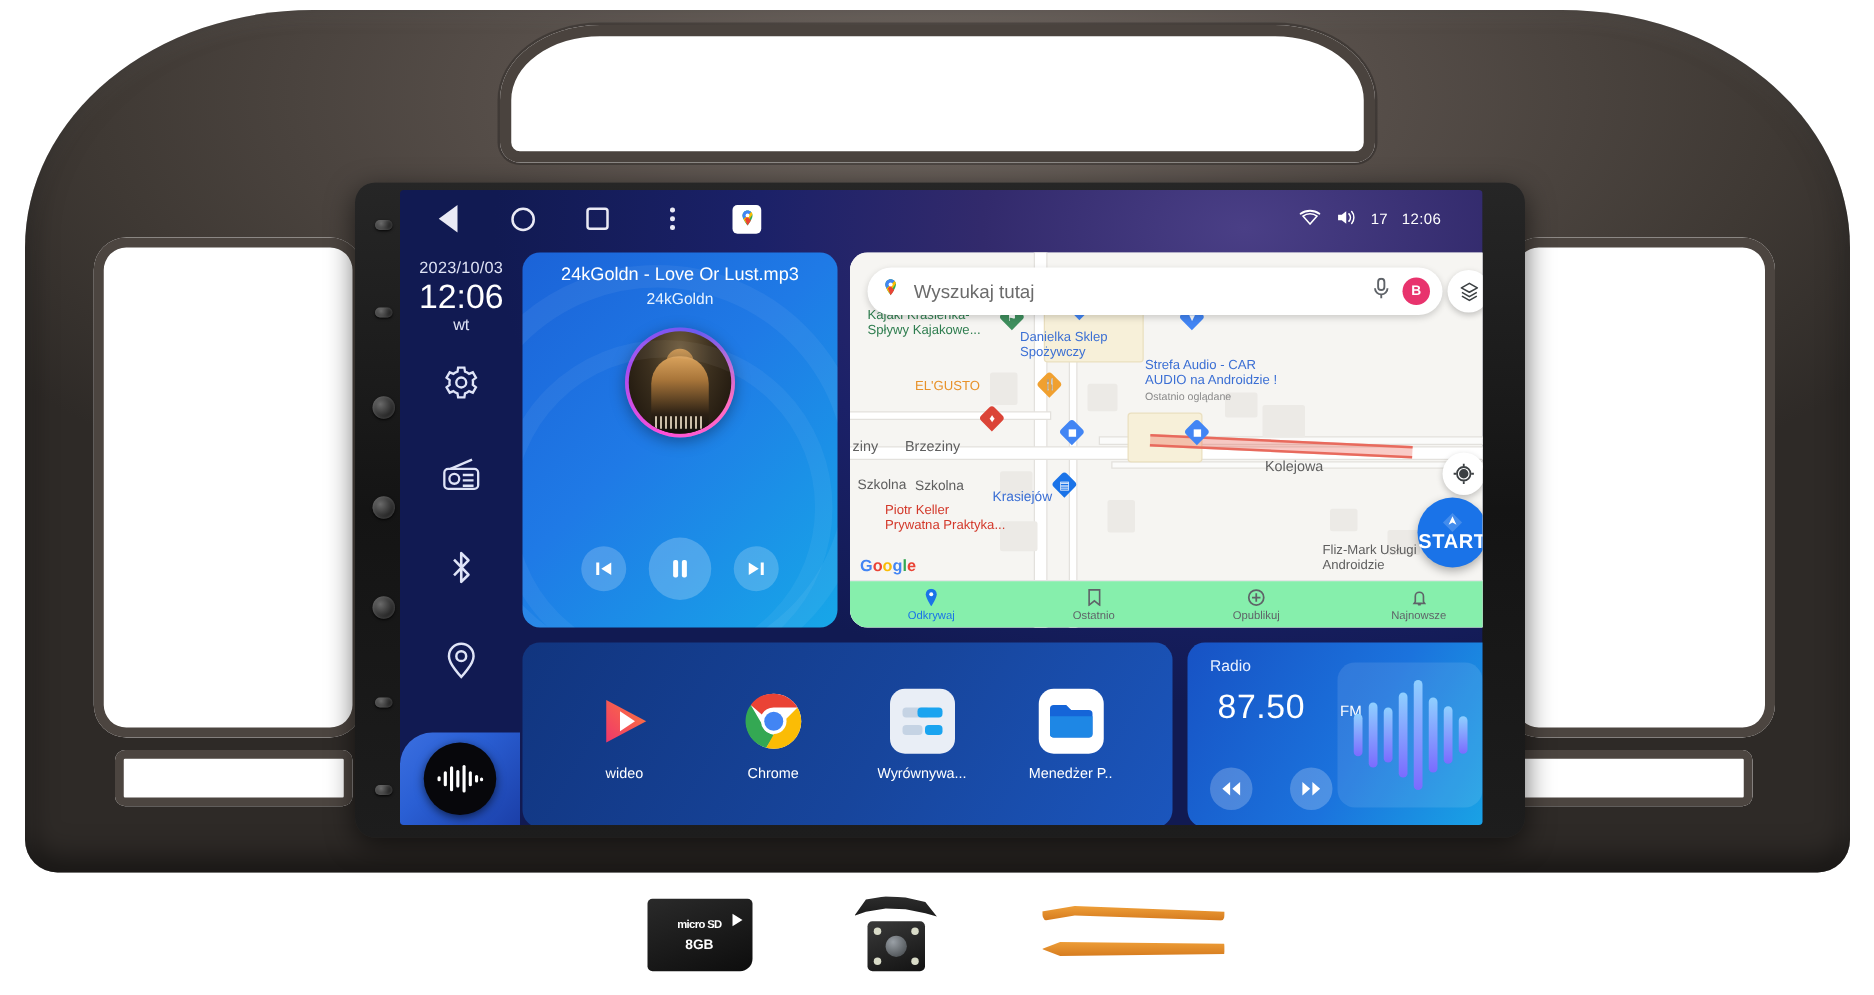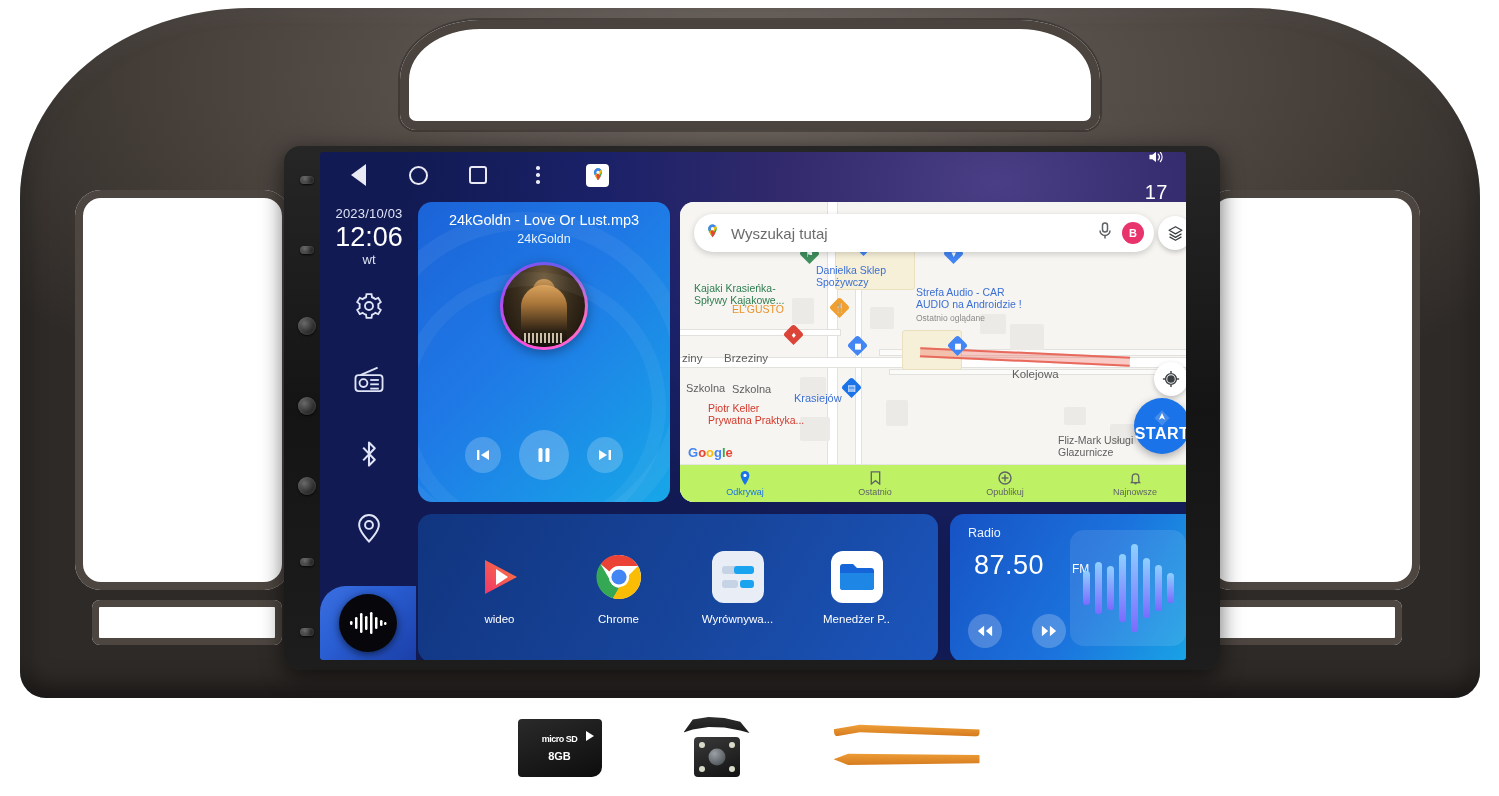--- a/index.html
+++ b/index.html
@@ -73,22 +73,22 @@
   .statusbar { position:absolute; left:0; top:0; width:100%; height: 46px; display:flex; align-items:center; }
   .nav-icons { display:flex; align-items:center; gap: 36px; padding-left: 26px; }
   .nav-ico { width: 24px; height: 24px; display:flex; align-items:center; justify-content:center; }
   .tri-back { width:0;height:0;border-top:11px solid transparent;border-bottom:11px solid transparent;border-right:15px solid #eaeaf5;}
   .circ-home { width: 19px; height: 19px; border: 2.6px solid #eaeaf5; border-radius:50%; }
   .sq-recent { width: 18px; height: 18px; border: 2.6px solid #eaeaf5; border-radius: 3px; }
   .dots3 { display:flex; flex-direction:column; gap: 3.2px; }
   .dots3 i { width: 3.6px; height: 3.6px; background:#eaeaf5; border-radius:50%; display:block; }
   .gmap-chip { width: 23px; height: 23px; background:#fff; border-radius:4px; display:flex;align-items:center;justify-content:center; }
 
-  .status-right { margin-left:auto; display:flex; align-items:center; gap: 11px; padding-right: 4px;
-                  color:#fff; font-size: 20px; letter-spacing:.3px;flex-direction:column; }
+  .status-right { margin-left:auto; display:flex; align-items:center; gap: 11px; padding-right: 33px;
+                  color:#fff; font-size: 12px; letter-spacing:.3px; }
 
   
   .rail { position:absolute; left: 0; top: 46px; width: 98px; height: 462px;
           display:flex; flex-direction:column; align-items:center; }
   .rail-date { color:#dfe3f5; font-size: 13px; margin-top: 8px; letter-spacing: .2px; }
   .rail-time { color:#ffffff; font-size: 27px; font-weight: 500; line-height: 1.05; margin-top: 2px;}
   .rail-day  { color:#dfe3f5; font-size: 13px; margin-top: 1px; }
   .rail-icons { margin-top: 22px; display:flex; flex-direction:column; gap: 40px; align-items:center; }
   .rail-ic { width: 34px; height: 34px; display:flex;align-items:center;justify-content:center; }
   .audio-badge { position:absolute; left: 0px; bottom: 0px; width: 96px; height: 74px;
@@ -158,39 +158,39 @@
   .layers-btn { position:absolute; right: 8px; top: 14px; width: 34px; height: 34px; border-radius:50%;
       background:#fff; display:flex;align-items:center;justify-content:center; box-shadow:0 2px 5px rgba(0,0,0,.22);}
   .locate-btn { position:absolute; right: 12px; top: 160px; width: 34px; height:34px; border-radius:50%;
       background:#fff; display:flex;align-items:center;justify-content:center; box-shadow:0 2px 5px rgba(0,0,0,.22);}
   .start-btn { position:absolute; right: 10px; bottom: 48px; width: 56px; height:56px; border-radius:50%;
       background:#1a73e8; color:#fff; display:flex;flex-direction:column;align-items:center;justify-content:center;
       box-shadow:0 3px 8px rgba(0,0,0,.3); }
   .start-txt { font-size: 16px; font-weight:bold; letter-spacing:.5px; margin-top:-2px;}
 
   .maplabel { position:absolute; font-size: 10.5px; line-height: 1.18; white-space:nowrap; }
-  .lbl-green { color:#2e7d4f;margin-top:36px; }
+  .lbl-green { color:#2e7d4f; }
   .lbl-blue  { color:#3b6fd4; }
   .lbl-red   { color:#d3392b; }
   .lbl-grey  { color:#5f5f5f; }
   .lbl-orange{ color:#e8922a; }
   .lbl-sub   { color:#8a8a8a; font-size: 8.5px; }
   .pin-b { position:absolute; width: 15px; height: 15px; border-radius: 3px 3px 3px 0;
            transform: rotate(-45deg); display:flex;align-items:center;justify-content:center;}
   .pin-b span{ transform: rotate(45deg); font-size: 9px; color:#fff;}
 
   .hilite-road { position:absolute; background: rgba(234,67,53,.28);
       border-top: 2px solid #e86a5d; border-bottom: 2px solid #e86a5d; }
 
   .google-wm { position:absolute; left: 8px; bottom: 42px; font-size: 13px; font-weight:500; }
   .google-wm b:nth-child(1){color:#4285F4} .google-wm b:nth-child(2){color:#EA4335}
   .google-wm b:nth-child(3){color:#FBBC05} .google-wm b:nth-child(4){color:#4285F4}
   .google-wm b:nth-child(5){color:#34A853} .google-wm b:nth-child(6){color:#EA4335}
 
-  .map-nav { position:absolute; left:0; bottom:0; width:100%; height: 38px; background:#bef264;
+  .map-nav { position:absolute; left:0; bottom:0; width:100%; height: 38px; background:#86efac;
       border-top:1px solid #e5e5e5; display:flex; }
   .map-nav-item { flex:1; display:flex; flex-direction:column; align-items:center; justify-content:center; gap:2px;}
   .map-nav-item span { font-size: 9px; color:#5f6368; }
   .map-nav-item.active span { color:#1a73e8; }
 
   
   .apps { left: 0; top: 312px; width: 520px; height: 148px;
           background: linear-gradient(120deg, #11357f 0%, #17459c 55%, #1b56bd 100%); }
   .apps-row { position:absolute; inset: 0; display:flex; align-items:center; justify-content:space-around; padding: 0 22px;}
   .app { width: 84px; display:flex; flex-direction:column; align-items:center; gap: 10px;}
@@ -457,21 +457,21 @@
           <div class="maplabel lbl-grey" style="left:44px; top:150px; font-size:11.5px;">Brzeziny</div>
           <div class="maplabel lbl-grey" style="left:2px; top:150px; font-size:11.5px;">ziny</div>
           <div class="maplabel lbl-grey" style="left:6px; top:180px; font-size:11px;">Szkolna</div>
           <div class="maplabel lbl-grey" style="left:52px; top:181px; font-size:11px;">Szkolna</div>
           <div class="maplabel lbl-grey" style="left:332px; top:166px; font-size:11.5px;">Kolejowa</div>
           <div class="maplabel lbl-blue" style="left:114px; top:190px; font-size:11px;">Krasiejów</div>
           <div class="maplabel lbl-red" style="left:28px; top:200px;">
             <span>Piotr Keller</span><br><span>Prywatna Praktyka...</span>
           </div>
           <div class="maplabel lbl-grey" style="left:378px; top:232px;">
-            <span>Fliz-Mark Usługi</span><br><span>Glazurnicze</span>
+            <span>Fliz-Mark Usługi</span><br><span>Androidzie</span>
           </div>
 
           <div class="google-wm">
             <b>G</b><b>o</b><b>o</b><b>g</b><b>l</b><b>e</b>
           </div>
         </div>
 
         <div class="searchbar">
           <span>
             <svg width="17" height="17" viewBox="0 0 24 24">

